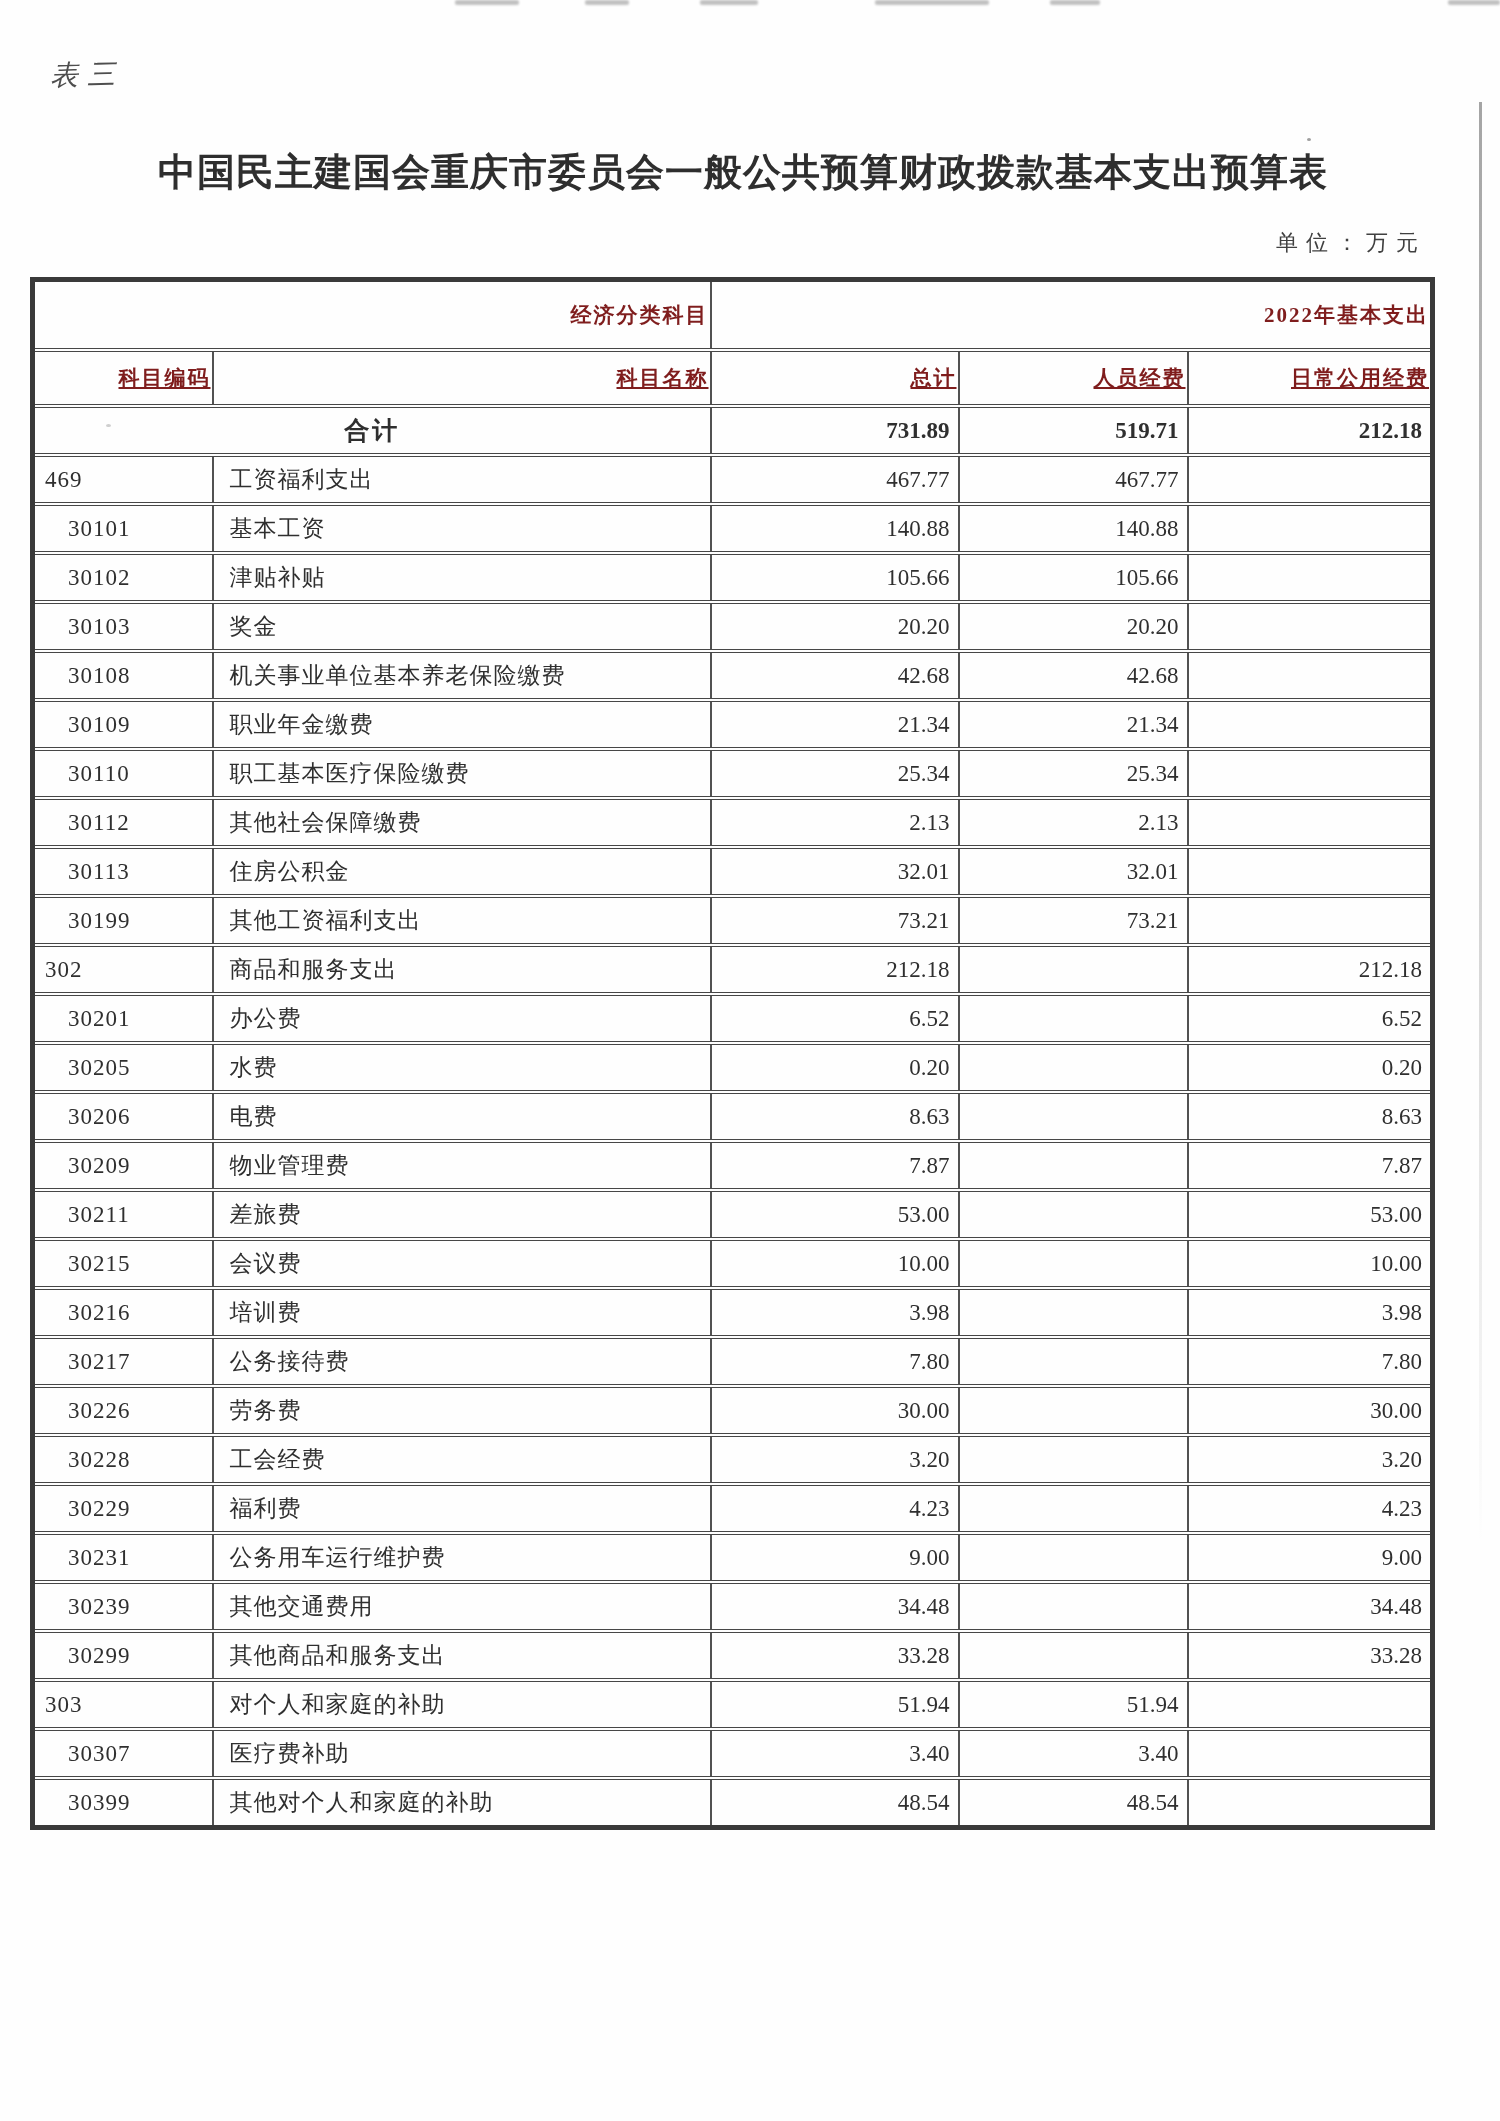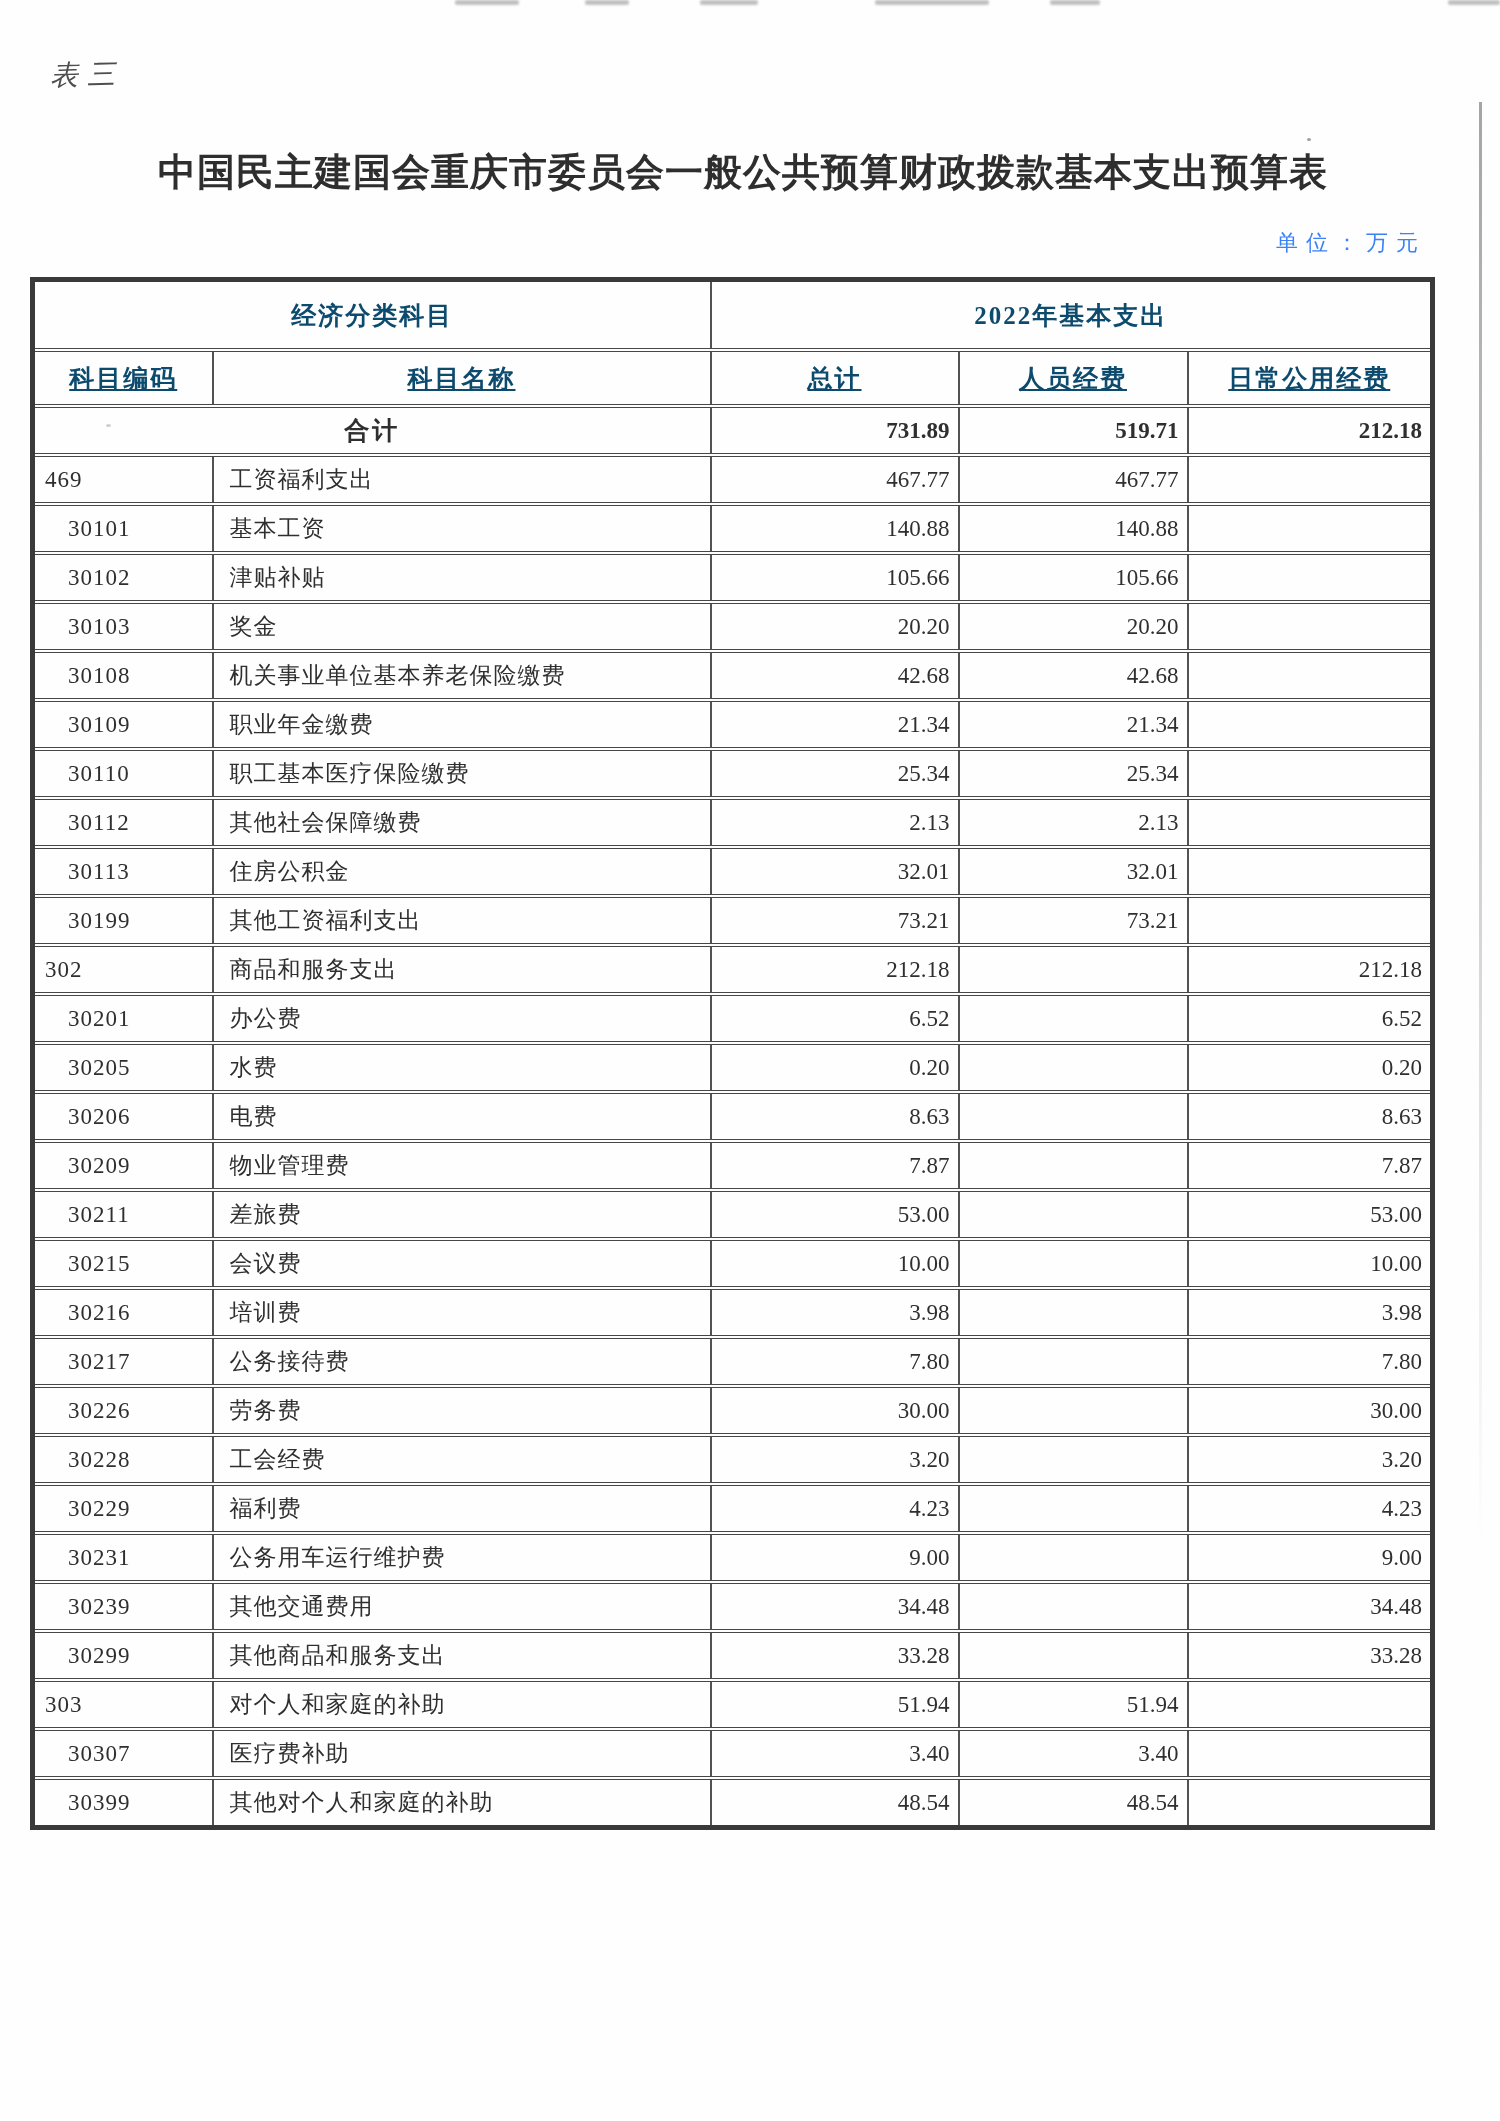--- a/index.html
+++ b/index.html
@@ -40,21 +40,21 @@
     white-space: nowrap;
   }
 
   
   .unit-note {
     position: absolute;
     right: 74px;
     top: 228px;
     font-size: 22px;
     letter-spacing: 8px;
-    color: #3b82f6;
+    color: #404040;
   }
 
   
   table.budget {
     position: absolute;
     left: 30px;
     top: 277px;
     width: 1400px;
     table-layout: fixed;
     border-collapse: collapse;
@@ -65,23 +65,23 @@
     border-left: 2px solid #525252;
     border-right: 2px solid #525252;
     border-top: 4px double #474747;
     border-bottom: 4px double #474747;
     vertical-align: middle;
     overflow: hidden;
     white-space: nowrap;
   }
   .budget thead th {
     font-weight: bold;
-    font-size: 25px;
-    text-align: center;
-    color: #0c4a6e;
+    font-size: 21px;
+    text-align: right;
+    color: #7f1d1d;
     letter-spacing: 2px;
   }
   .grp-row th  { height: 64px; }
   .cols-row th { height: 50px; text-decoration: underline; }
 
   .budget td { height: 43px; font-size: 23px; }
 
   td.code       { text-align: left; padding-left: 10px; letter-spacing: 1px; }
   td.code.sub   { padding-left: 33px; }
   td.name       { text-align: left; padding-left: 16px;  letter-spacing: 1px; }

